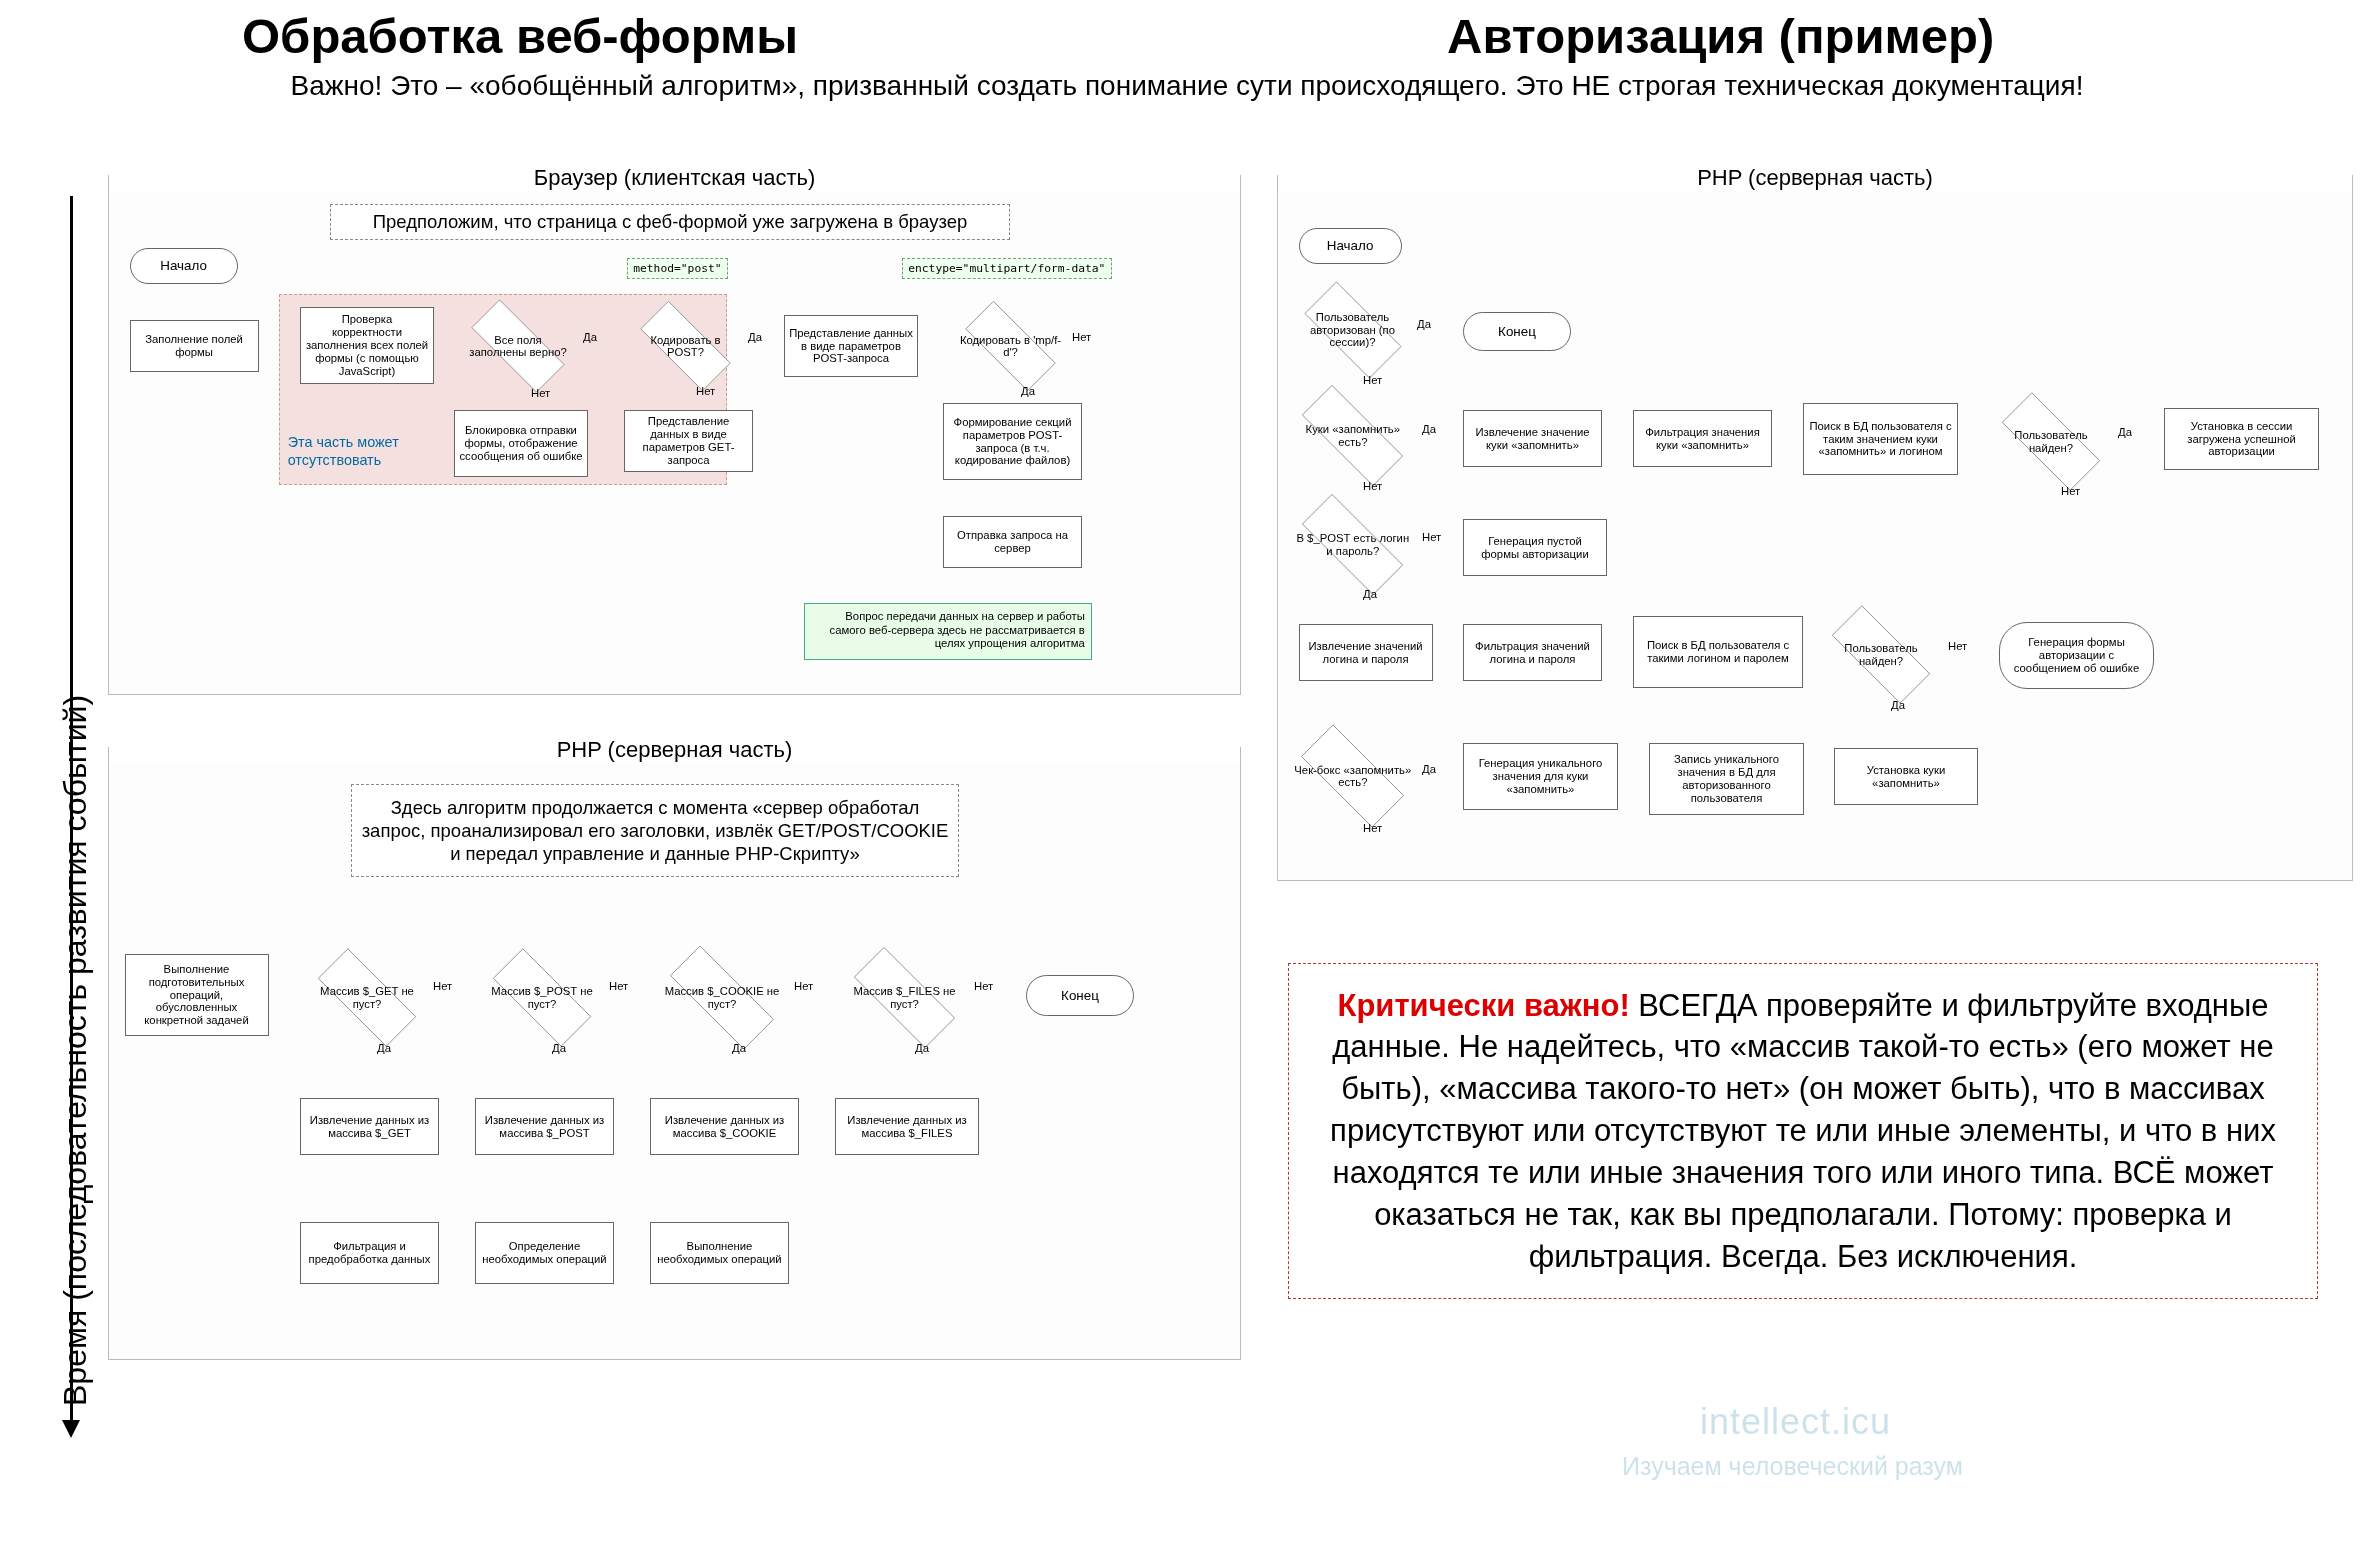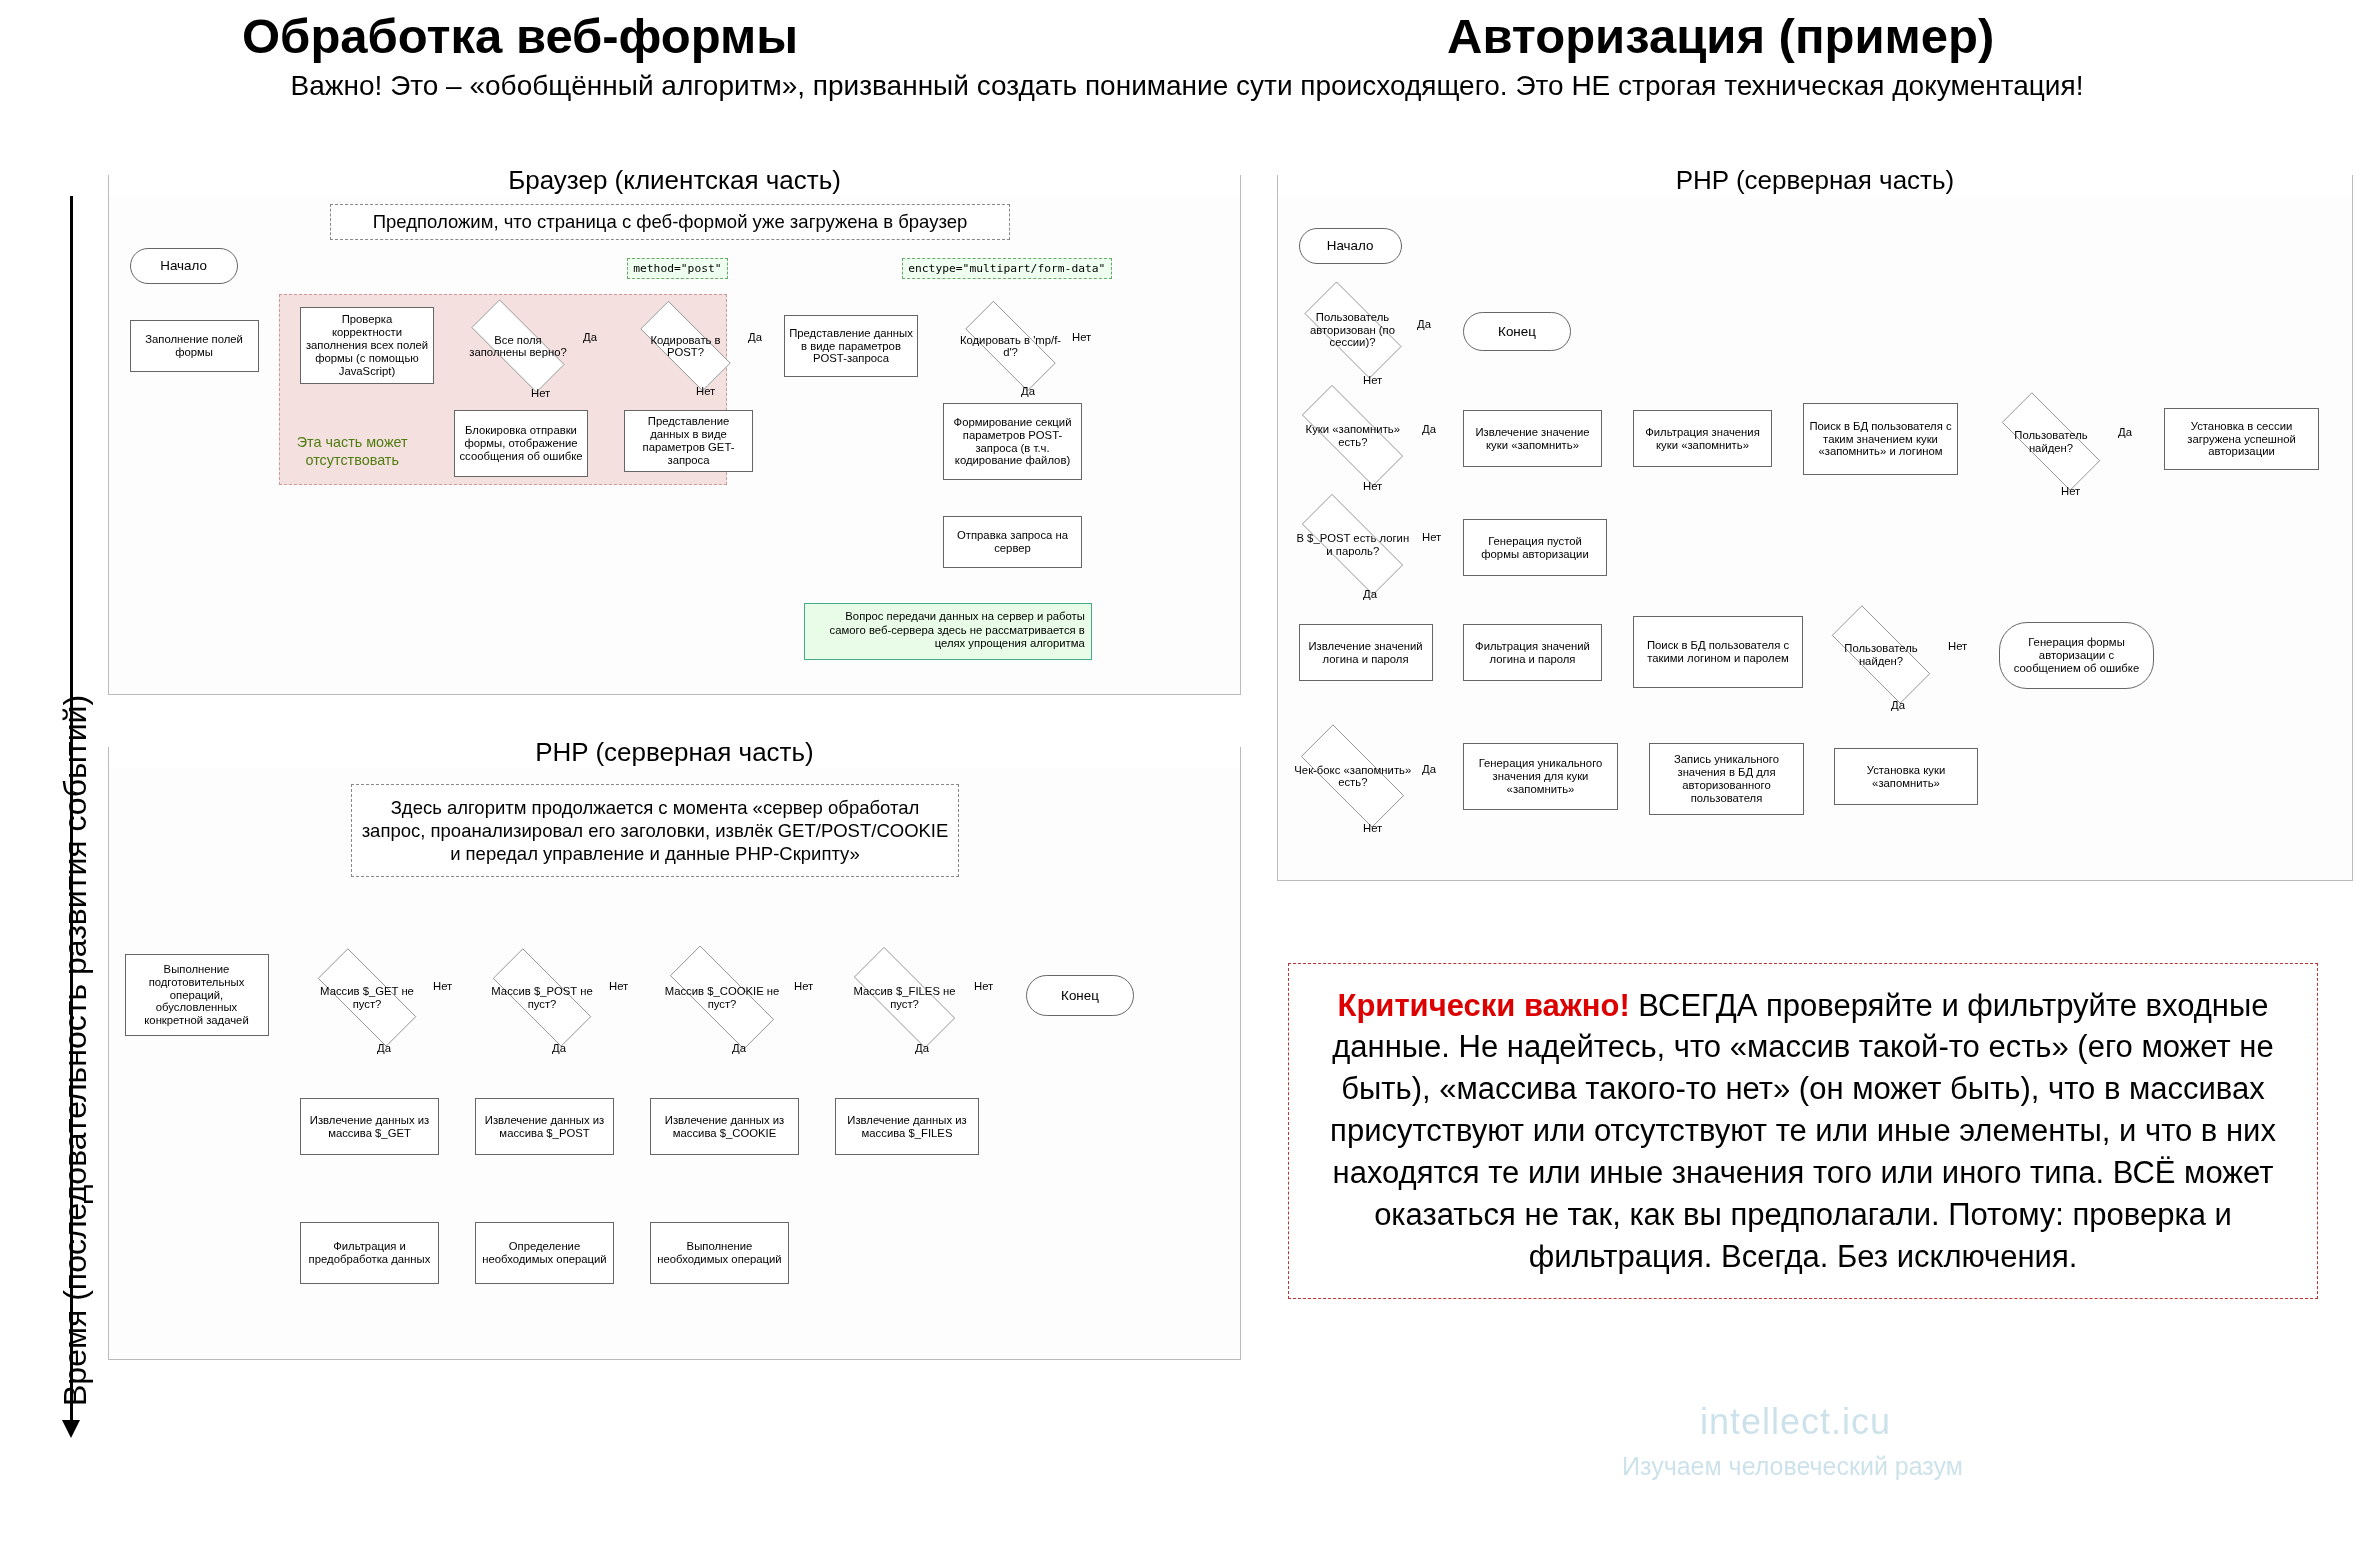--- a/index.html
+++ b/index.html
@@ -66,21 +66,21 @@
     position: absolute;
     border: 1.5px solid #bbb;
     background: rgba(240,240,240,0.12);
   }
   .section-title {
     position: absolute;
     top: -11.3px;
     left: 0;
     right: 0;
     text-align: center;
-    font-size: 26px;
+    font-size: 22px;
     background: #fff;
     padding: 0 10.3px;
     display: inline-block;
     width: 100%;
   }
   #sec-browser { left: 108px; top: 175px; width: 1133px; height: 520px; }
   #sec-php-generic { left: 108px; top: 747px; width: 1133px; height: 613px; }
   #sec-php-auth { left: 1277px; top: 175px; width: 1076px; height: 706px; }
 
   
@@ -152,22 +152,21 @@
     padding: 6.2px;
     text-align: right;
     line-height: 1.2;
   }
 
   .optional-zone {
     position: absolute;
     background: rgba(230,170,170,0.35);
     border: 1px dashed #c99;
     font-size: 14.4px;
-    color: #4d7c0f;
-    text-align: center;
+    color: #0369a1;
   }
   .optional-zone .zone-label {
     position: absolute;
     left: 7.7px;
     bottom: 15.5px;
     width: 129px;
     line-height: 1.25;
   }
 
   .edge-label {

